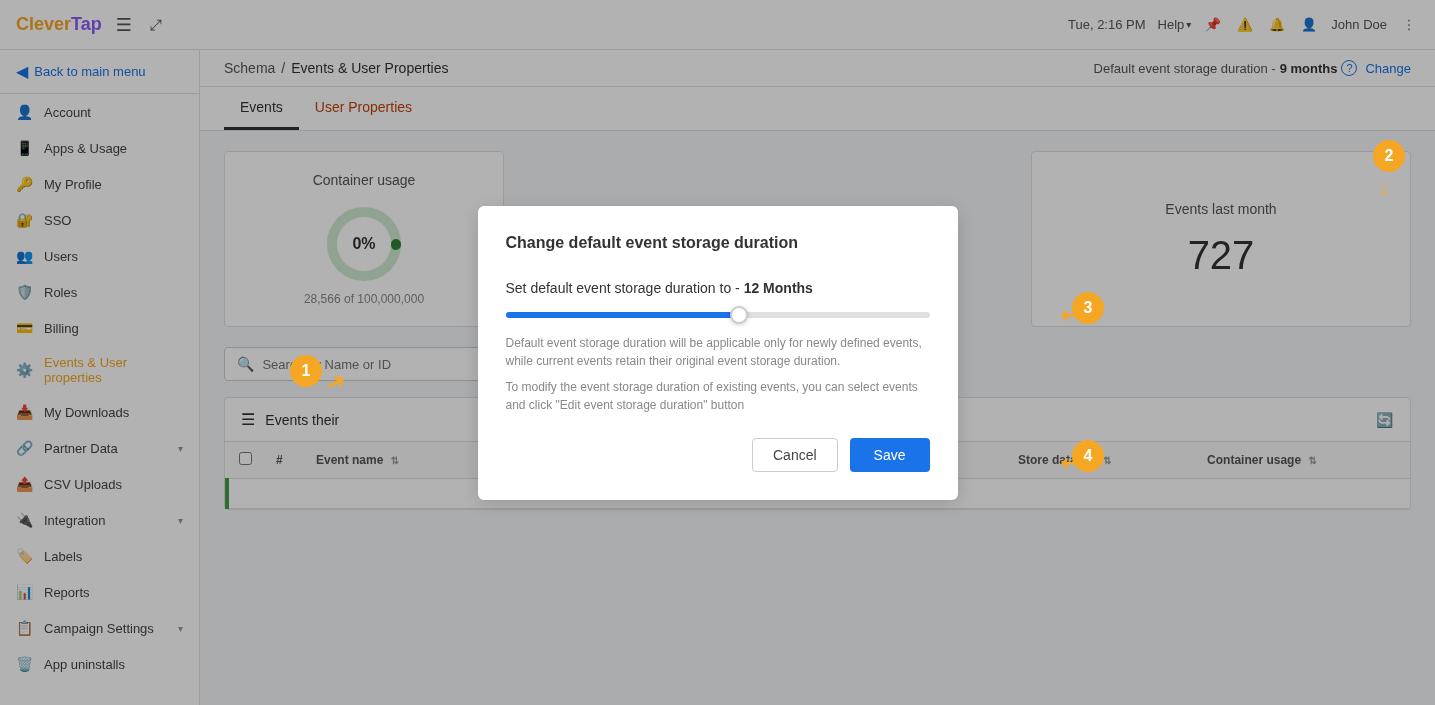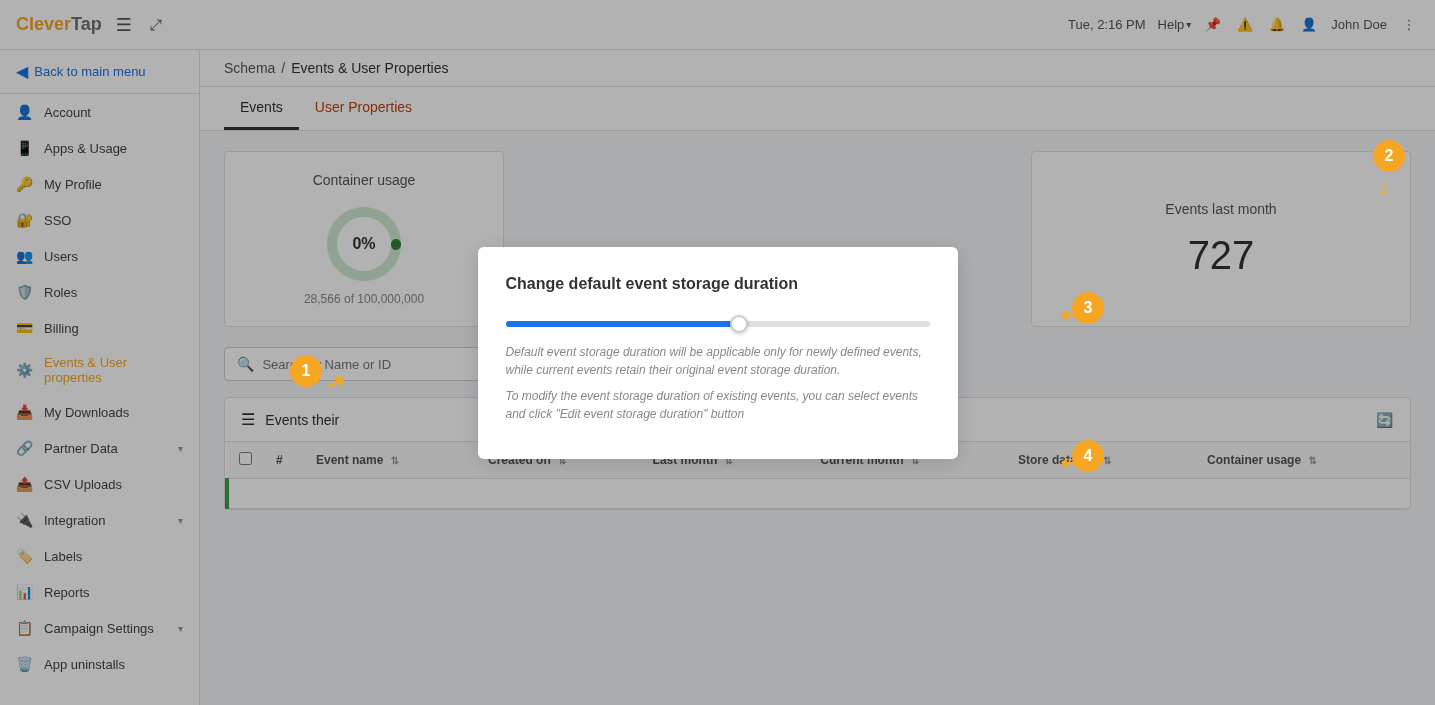--- a/index.html
+++ b/index.html
@@ -86,31 +86,31 @@
     
     .modal-overlay { position: fixed; top: 0; left: 0; width: 100%; height: 100%; background: rgba(0,0,0,0.3); z-index: 100; display: flex; align-items: center; justify-content: center; }
     .modal { background: #fff; border-radius: 6px; padding: 28px; width: 480px; box-shadow: 0 4px 20px rgba(0,0,0,0.15); position: relative; }
     .modal-title { font-size: 16px; font-weight: 600; color: #333; margin-bottom: 28px; }
     .modal-label { font-size: 14px; color: #333; margin-bottom: 16px; }
     .modal-label strong { font-weight: 600; }
     .slider-container { margin-bottom: 16px; }
     .slider-track { position: relative; height: 6px; background: #e0e0e0; border-radius: 3px; }
     .slider-fill { position: absolute; left: 0; top: 0; height: 6px; background: #1a73e8; border-radius: 3px; width: 55%; }
     .slider-thumb { position: absolute; top: 50%; left: 55%; transform: translate(-50%, -50%); width: 18px; height: 18px; background: #fff; border: 2px solid #ccc; border-radius: 50%; cursor: pointer; box-shadow: 0 1px 4px rgba(0,0,0,0.2); }
-    .modal-note { font-size: 12px; color: #888; line-height: 1.5; margin-bottom: 8px; font-style: italic; }
+    .modal-note { font-size: 12px; color: #888; line-height: 1.5; margin-bottom: 8px; }
     .modal-actions { display: flex; justify-content: flex-end; gap: 12px; margin-top: 24px; }
     .btn-cancel { padding: 8px 20px; border: 1px solid #ccc; border-radius: 4px; background: #fff; font-size: 14px; cursor: pointer; color: #444; }
     .btn-save { padding: 8px 24px; border: none; border-radius: 4px; background: #1a73e8; font-size: 14px; cursor: pointer; color: #fff; font-weight: 500; }
   </style>
 </head>
 <body>
 
 <div class="topbar">
   <div class="logo">
-    <span>Clever</span><span style="color:#737373">Tap</span>
+    <span>Clever</span><span style="color:#8b5cf6">Tap</span>
   </div>
   <div class="topbar-icon" style="font-size:18px;">☰</div>
   <div class="topbar-icon" style="font-size:15px;">⤢</div>
   <div class="topbar-spacer"></div>
   <div class="topbar-right">
     <span>Tue, 2:16 PM</span>
     <div class="help-btn">
       <span>Help</span>
       <span style="font-size:10px;">▾</span>
     </div>
@@ -200,20 +200,26 @@
     </div>
   </div>
 
   <div class="content-area">
 
     <div class="breadcrumb-bar">
       <div class="breadcrumb">
         <span>Schema</span>
         <span>/</span>
         <span class="current">Events &amp; User Properties</span>
+      </div>
+      <div class="storage-info">
+        <span>Default event storage duration - </span>
+        <span class="months">9 months</span>
+        <span class="help-circle">?</span>
+        <span class="change-link">Change</span>
       </div>
     </div>
 
     <div class="tabs-bar">
       <div class="tab active">Events</div>
       <div class="tab">User Properties</div>
     </div>
 
     <div class="content-main">
 
@@ -305,22 +311,29 @@
   <div style="position:fixed; left:1060px; top:304px; z-index:300; color:#f5a623; font-size:20px; transform:rotate(180deg);">➜</div>
 
   <div style="position:fixed; left:1072px; top:440px; z-index:300;">
     <div class="step-badge">4</div>
   </div>
 
   <div style="position:fixed; left:1060px; top:452px; z-index:300; color:#f5a623; font-size:20px; transform:rotate(180deg);">➜</div>
 
   <div class="modal">
     <div class="modal-title">Change default event storage duration</div>
+    <div class="modal-label">
+      <span>Set default event storage duration to - </span><strong>12 Months</strong>
+    </div>
     <div class="slider-container">
       <div class="slider-track">
         <div class="slider-fill"></div>
         <div class="slider-thumb"></div>
       </div>
     </div>
     <div class="modal-note">Default event storage duration will be applicable only for newly defined events, while current events retain their original event storage duration.</div>
     <div class="modal-note">To modify the event storage duration of existing events, you can select events and click "Edit event storage duration" button</div>
+    <div class="modal-actions">
+      <button class="btn-cancel">Cancel</button>
+      <button class="btn-save">Save</button>
+    </div>
   </div>
 </div>
 
 </body></html>

